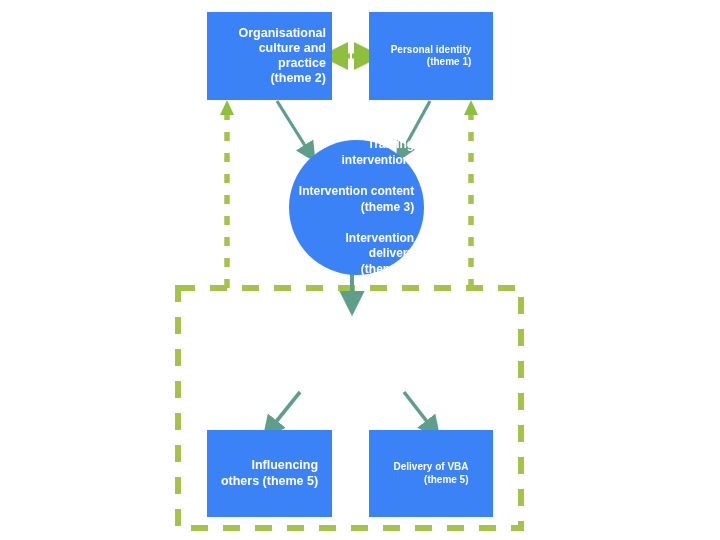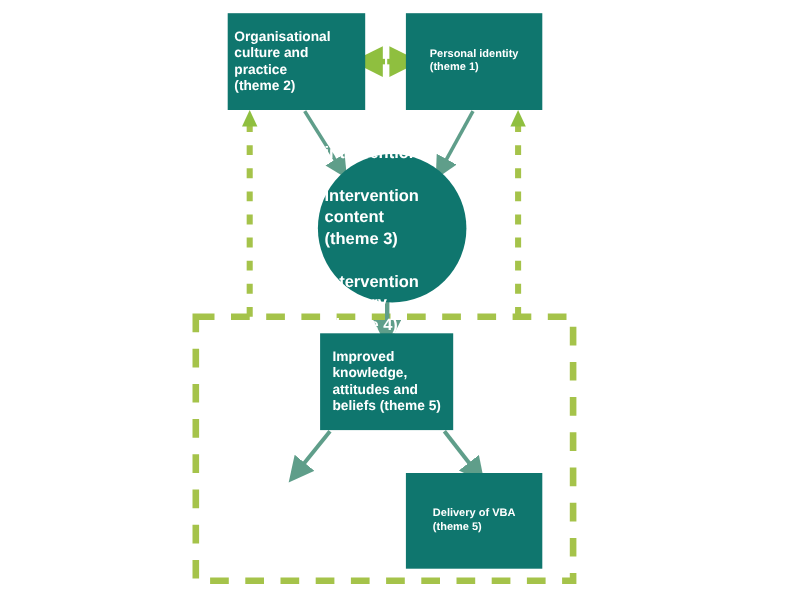--- a/index.html
+++ b/index.html
@@ -21,37 +21,37 @@
     top: 0;
     width: 720px;
     height: 540px;
   }
   .node {
     position: absolute;
     box-sizing: border-box;
     display: flex;
     align-items: center;
     justify-content: center;
-    text-align: left;
+    text-align: right;
     color: #ffffff;
-    background: #0f766e;
+    background: #3b82f6;
     font-family: "Liberation Sans", sans-serif;
     font-weight: bold;
     line-height: 1.22;
     z-index: 3;
     padding: 19px 6px;
   }
   .node-text {
     display: block;
     white-space: pre-line;
   }
   .box-top-left   { left:207px; top:12px;  width:125px; height:88px;  font-size:12.5px; }
   .box-top-right  { left:369px; top:12px;  width:124px; height:88px;  font-size:10px; }
   .circle-node    { left:289px; top:140px; width:135px; height:135px; border-radius:50%;
-                    font-size:15px; align-items:center; }
+                    font-size:12px; align-items:center; }
   .circle-node .node-text { line-height: 1.3; }
   .box-mid        { left:291px; top:303px; width:121px; height:88px;  font-size:12.5px; }
   .box-bot-left   { left:207px; top:430px; width:125px; height:87px;  font-size:12.5px; }
   .box-bot-right  { left:369px; top:430px; width:124px; height:87px;  font-size:10px; }
 </style>
 </head>
 <body>
 
 <div id="stage">
 
@@ -118,26 +118,24 @@
 intervention:
 
 Intervention content
 (theme 3)
 
 Intervention
 delivery
 (theme 4)</span>
   </div>
 
-  <div class="node box-mid">
-    <span class="node-text">Improved
-knowledge,
-attitudes and
-beliefs (theme 5)</span>
+
+  <div class="node box-bot-left">
+    <span class="node-text">Influencing
+others (theme 5)</span>
   </div>
-
 
   <div class="node box-bot-right">
     <span class="node-text">Delivery of VBA
 (theme 5)</span>
   </div>
 
 </div>
 
 </body></html>

